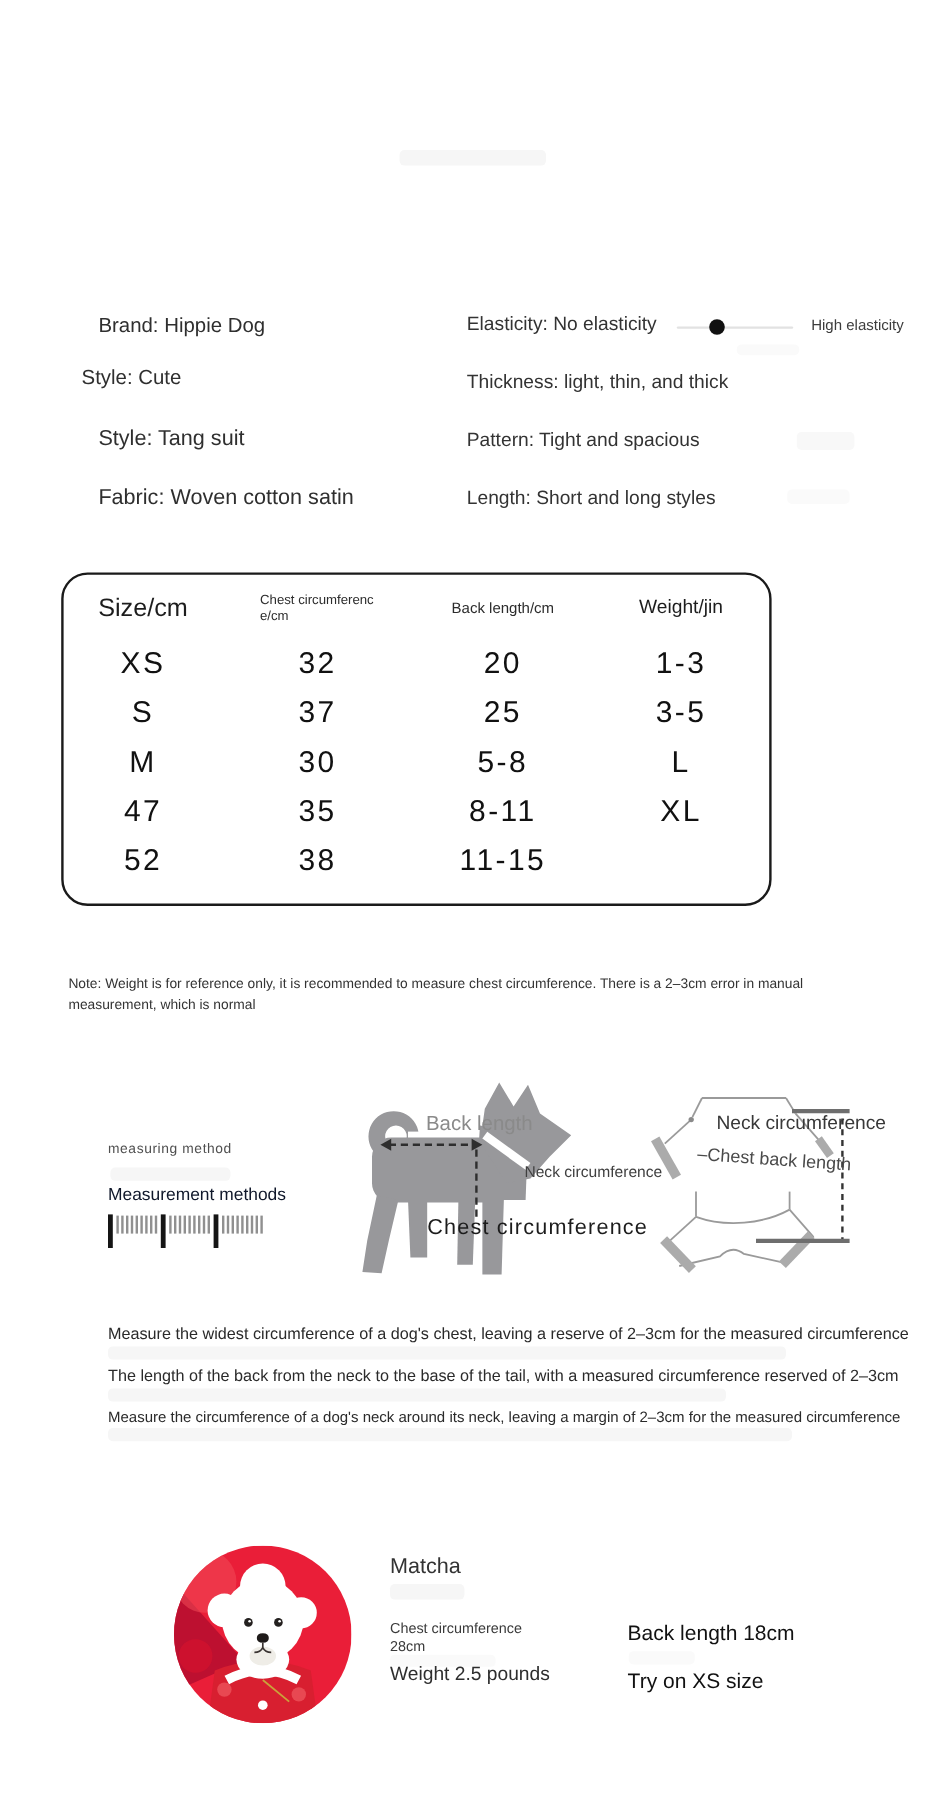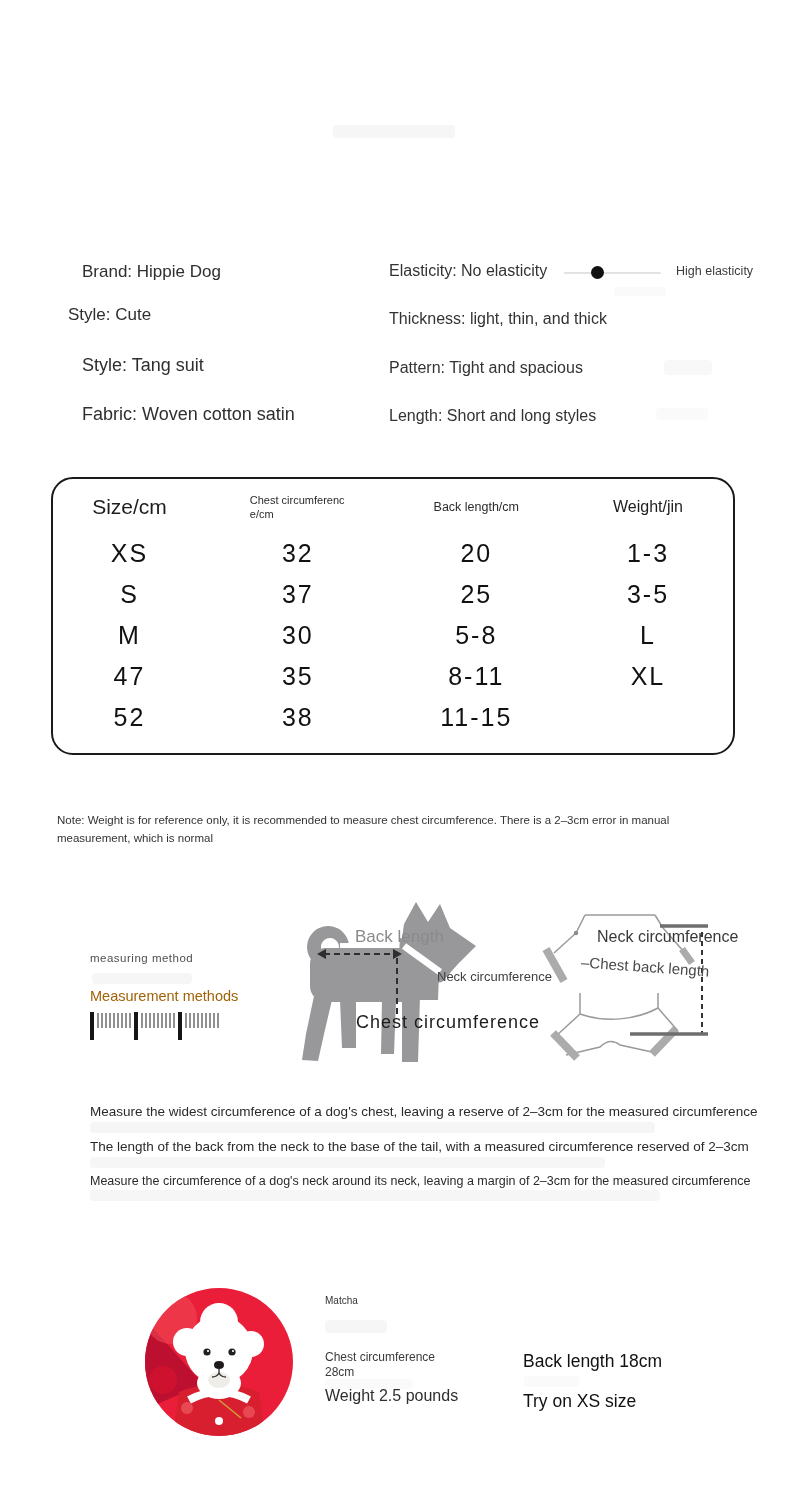--- a/index.html
+++ b/index.html
@@ -19,59 +19,59 @@
   
   .spec-left { font-size:17px; color:#2f2f2f; }
   .spec-left.big { font-size:18px; }
   .spec-right { font-size:16px; color:#333; }
   .slider-line { left:564px; top:272px; width:97px; height:2px; background:#e2e2e2; border-radius:1px; }
   .slider-dot { left:591px; top:266px; width:13px; height:13px; background:#111; border-radius:50%; }
   .slider-max { left:676px; top:264px; font-size:12.5px; color:#3c3c3c; }
 
   
   .size-table {
-    left:51px; top:477px; width:684px; height:278px;
+    left:51px; top:477px; width:592px; height:278px;
     border:2px solid #1a1a1a; border-radius:22px; background:#fff;
     display:grid; grid-template-columns:22.5% 27% 25.5% 25%;
     grid-template-rows:52px repeat(5,41px); align-items:center;
     padding-top:2px;
   }
   .size-table .cell { text-align:center; }
   .th-size { font-size:21px; color:#1d1d1d; }
   .th-chest { font-size:11px; color:#2c2c2c; }
   .th-chest span { display:inline-block; width:96px; text-align:left; word-break:break-all; line-height:1.3; }
   .th-back { font-size:12.5px; color:#2c2c2c; }
   .th-weight { font-size:16px; color:#1d1d1d; }
   .td { font-size:25px; letter-spacing:2px; color:#111; font-weight:400; }
 
   .note-text { left:57px; top:811px; width:662px; font-size:11.5px; line-height:1.6; color:#333; }
 
   
   .measuring-method { left:90px; top:952px; font-size:11.5px; letter-spacing:.5px; color:#4f4f4f; }
-  .measure-title { left:90px; top:988px; font-size:14.5px; color:#a16207;text-align:center; }
+  .measure-title { left:90px; top:988px; font-size:14.5px; color:#0f172a;text-align:center; }
   .ruler { left:90px; top:1012px; height:28px; display:flex; align-items:flex-start; }
   .ruler .bar { width:4px; height:28px; background:#151515; margin-right:3px; }
   .ruler .ticks { display:flex; gap:2px; margin-right:3px; padding-top:1px; }
   .ruler .tick { width:2px; height:15px; background:#909090; }
 
   .diagram-label { position:absolute; white-space:nowrap; }
   .lbl-backlength { left:355px; top:927px; font-size:17px; color:#8a8a8a; }
   .lbl-neck-dog { left:437px; top:969px; font-size:13px; color:#3f3f3f; }
   .lbl-chest-dog { left:356px; top:1012px; font-size:18px; letter-spacing:1px; color:#1c1c1c; }
   .lbl-neck-garment { left:597px; top:928px; font-size:16px; color:#383838; }
   .lbl-chestback { left:581px; top:958px; font-size:15px; color:#4a4a4a; transform:rotate(4deg); }
 
   .instruction { position:absolute; left:90px; white-space:nowrap; color:#2a2a2a; }
   .ins-0 { top:1104px; font-size:13.5px; }
   .ins-1 { top:1139px; font-size:13.5px; }
   .ins-2 { top:1174px; font-size:12.5px; }
 
   
   .photo { left:145px; top:1288px; width:148px; height:148px; border-radius:50%; overflow:hidden; }
-  .model-name { left:325px; top:1295px; font-size:10px; color:#333; }
+  .model-name { left:325px; top:1295px; font-size:18px; color:#333; }
   .model-chest1 { left:325px; top:1350px; font-size:12px; color:#3a3a3a; }
   .model-chest2 { left:325px; top:1365px; font-size:12px; color:#3a3a3a; }
   .model-weight { left:325px; top:1387px; font-size:16px; color:#2e2e2e; }
   .model-back { left:523px; top:1351px; font-size:17.5px; color:#111; }
   .model-tryon { left:523px; top:1391px; font-size:17.5px; color:#111; }
 </style>
 </head>
 <body>
 
 <div id="page">

